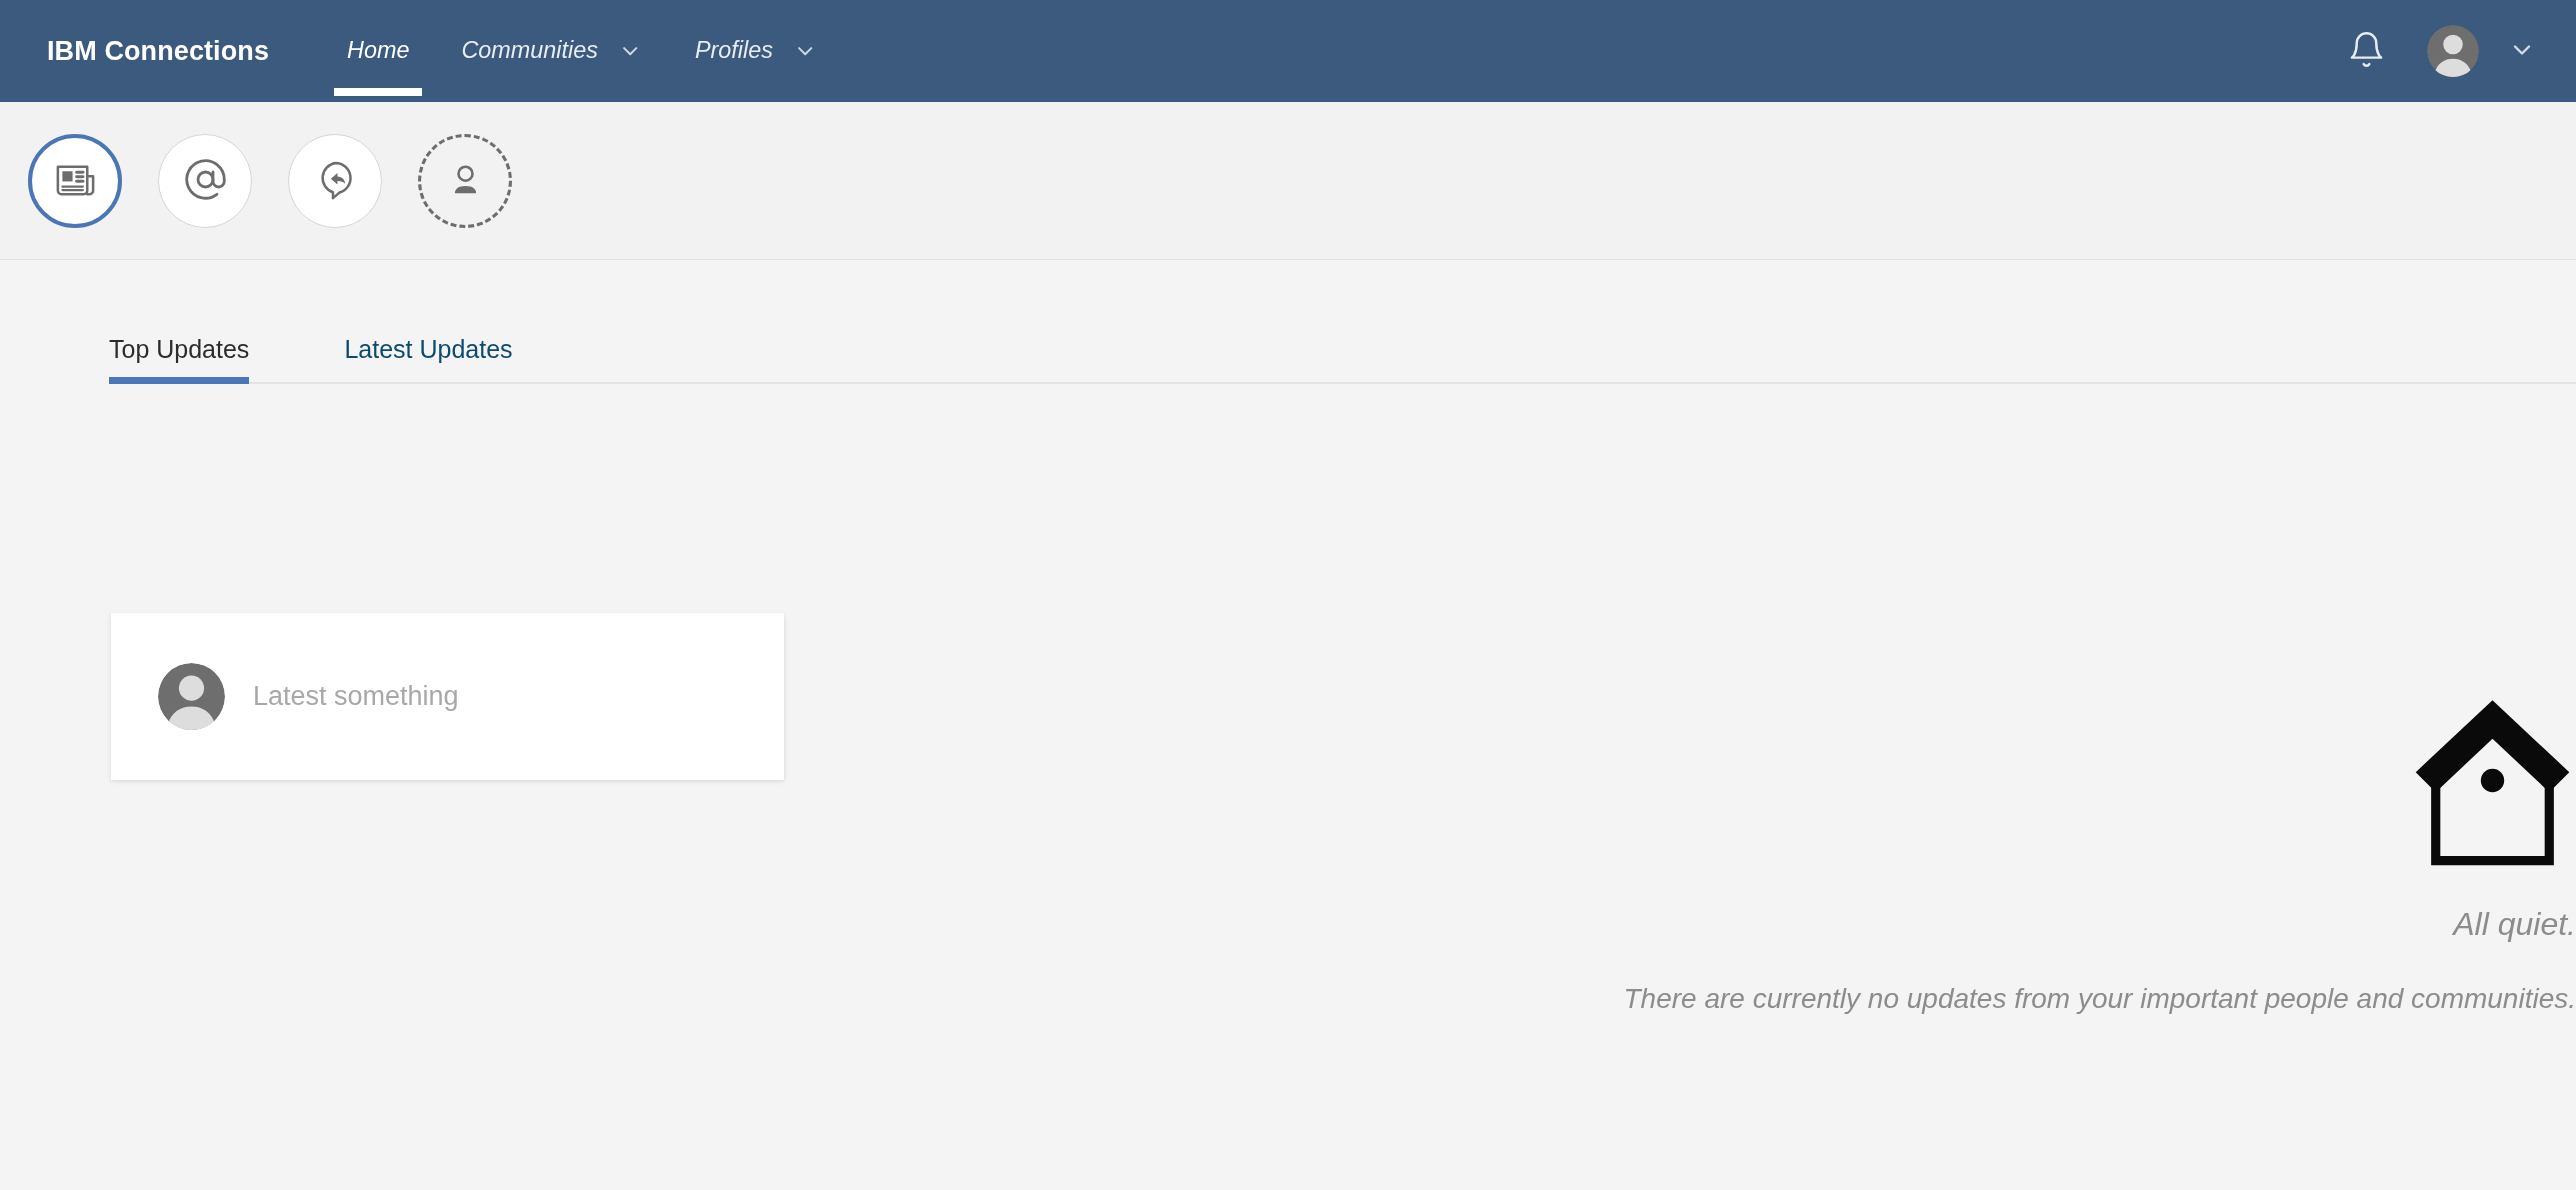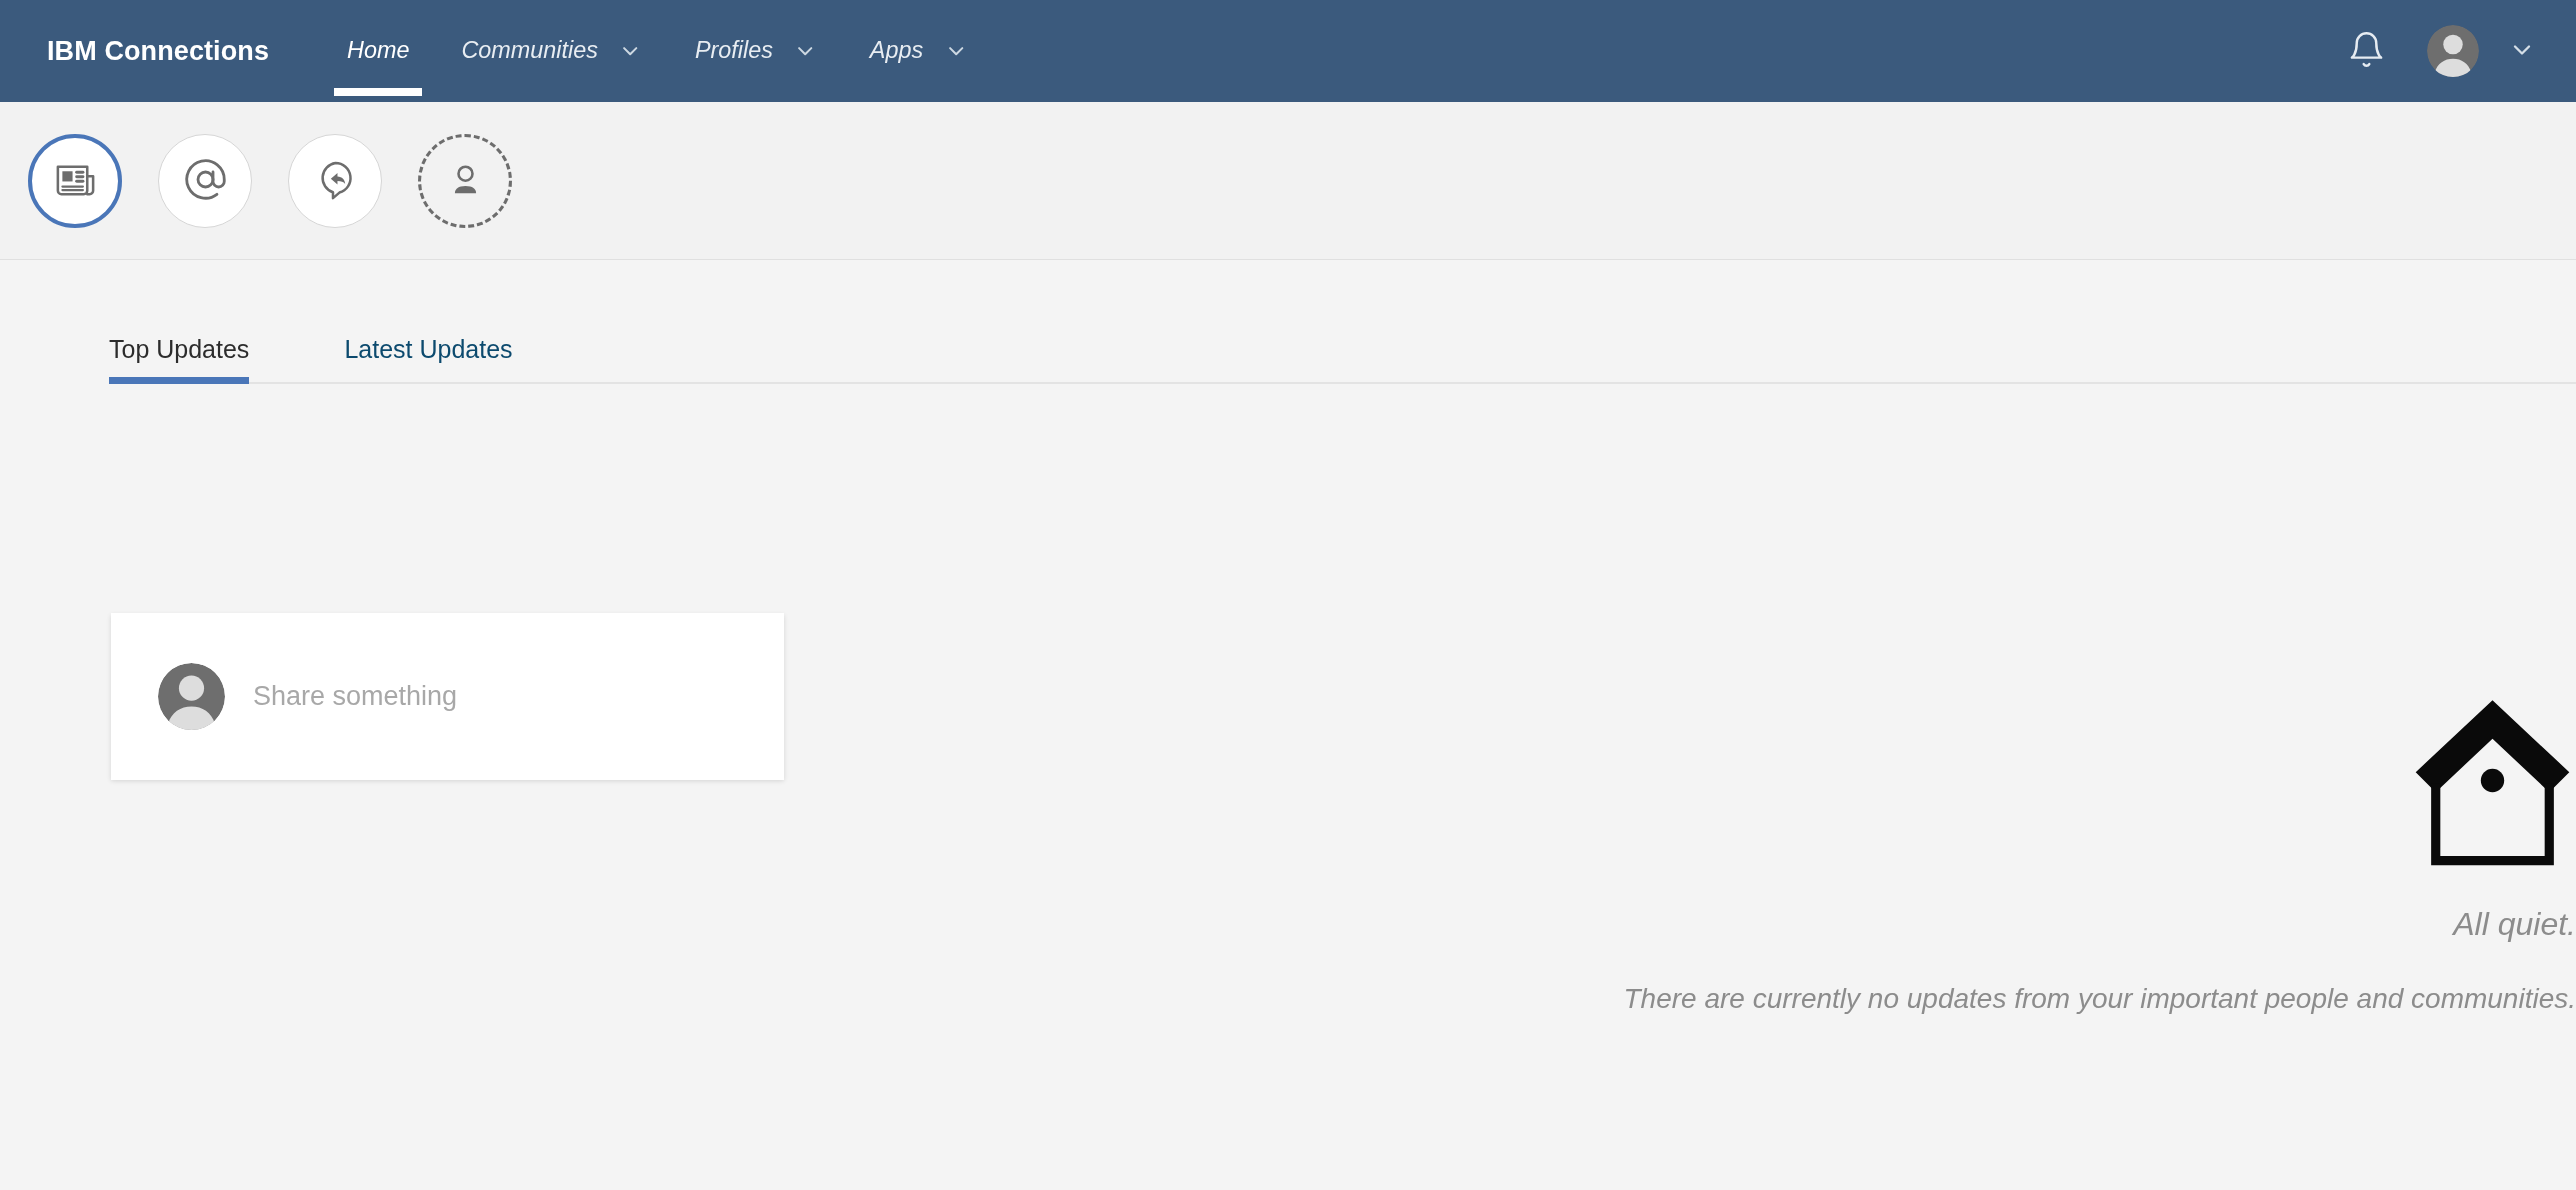--- a/index.html
+++ b/index.html
@@ -282,28 +282,20 @@
 
     <div class="nav-item">
       <span class="nav-label">Profiles</span>
       <span class="chev">
         <svg width="24.4" height="24.4" viewBox="0 0 24 24" fill="none" stroke="#cdd8e2" stroke-width="2" stroke-linecap="round" stroke-linejoin="round">
             <polyline points="6 9 12 15 18 9"></polyline>
           </svg>
       </span>
     </div>
 
-    <div class="nav-item">
-      <span class="nav-label">Apps</span>
-      <span class="chev">
-        <svg width="24.4" height="24.4" viewBox="0 0 24 24" fill="none" stroke="#cdd8e2" stroke-width="2" stroke-linecap="round" stroke-linejoin="round">
-            <polyline points="6 9 12 15 18 9"></polyline>
-          </svg>
-      </span>
-    </div>
 
   </div>
 
   <div class="topbar-right">
 
     <div class="bell-btn">
       <span>
         <svg width="39" height="39" viewBox="0 0 24 24" fill="none" stroke="#e6ecf2" stroke-width="1.5" stroke-linecap="round" stroke-linejoin="round">
           <path d="M18 8A6 6 0 0 0 6 8c0 7-3 9-3 9h18s-3-2-3-9"></path>
           <path d="M13.73 21a2 2 0 0 1-3.46 0"></path>
@@ -384,21 +376,21 @@
   </div>
 
   <div class="share-card">
     <div class="share-avatar">
       <svg width="67" height="67" viewBox="0 0 56 56">
         <circle cx="28" cy="28" r="28" fill="#6e6e6e"></circle>
         <circle cx="28" cy="21" r="10.5" fill="#dddddd"></circle>
         <path d="M8.5 50.5c2.8-9.2 10.4-14.2 19.5-14.2s16.7 5 19.5 14.2A28 28 0 0 1 28 56a28 28 0 0 1-19.5-5.5z" fill="#dddddd"></path>
       </svg>
     </div>
-    <div class="share-placeholder">Share something</div>
+    <div class="share-placeholder">Latest something</div>
   </div>
 
   <div class="empty-state">
 
     <span class="empty-icon">
       <svg width="167" height="187" viewBox="0 0 100 112" fill="none">
         <path d="M50 8 L96 51 L84 63 L50 31 L16 63 L4 51 Z" fill="#0a0a0a"></path>
         <path d="M16 58 L16 104 L84 104 L84 58" stroke="#0a0a0a" stroke-width="5.5" fill="none"></path>
         <circle cx="50" cy="56" r="7" fill="#0a0a0a"></circle>
       </svg>

